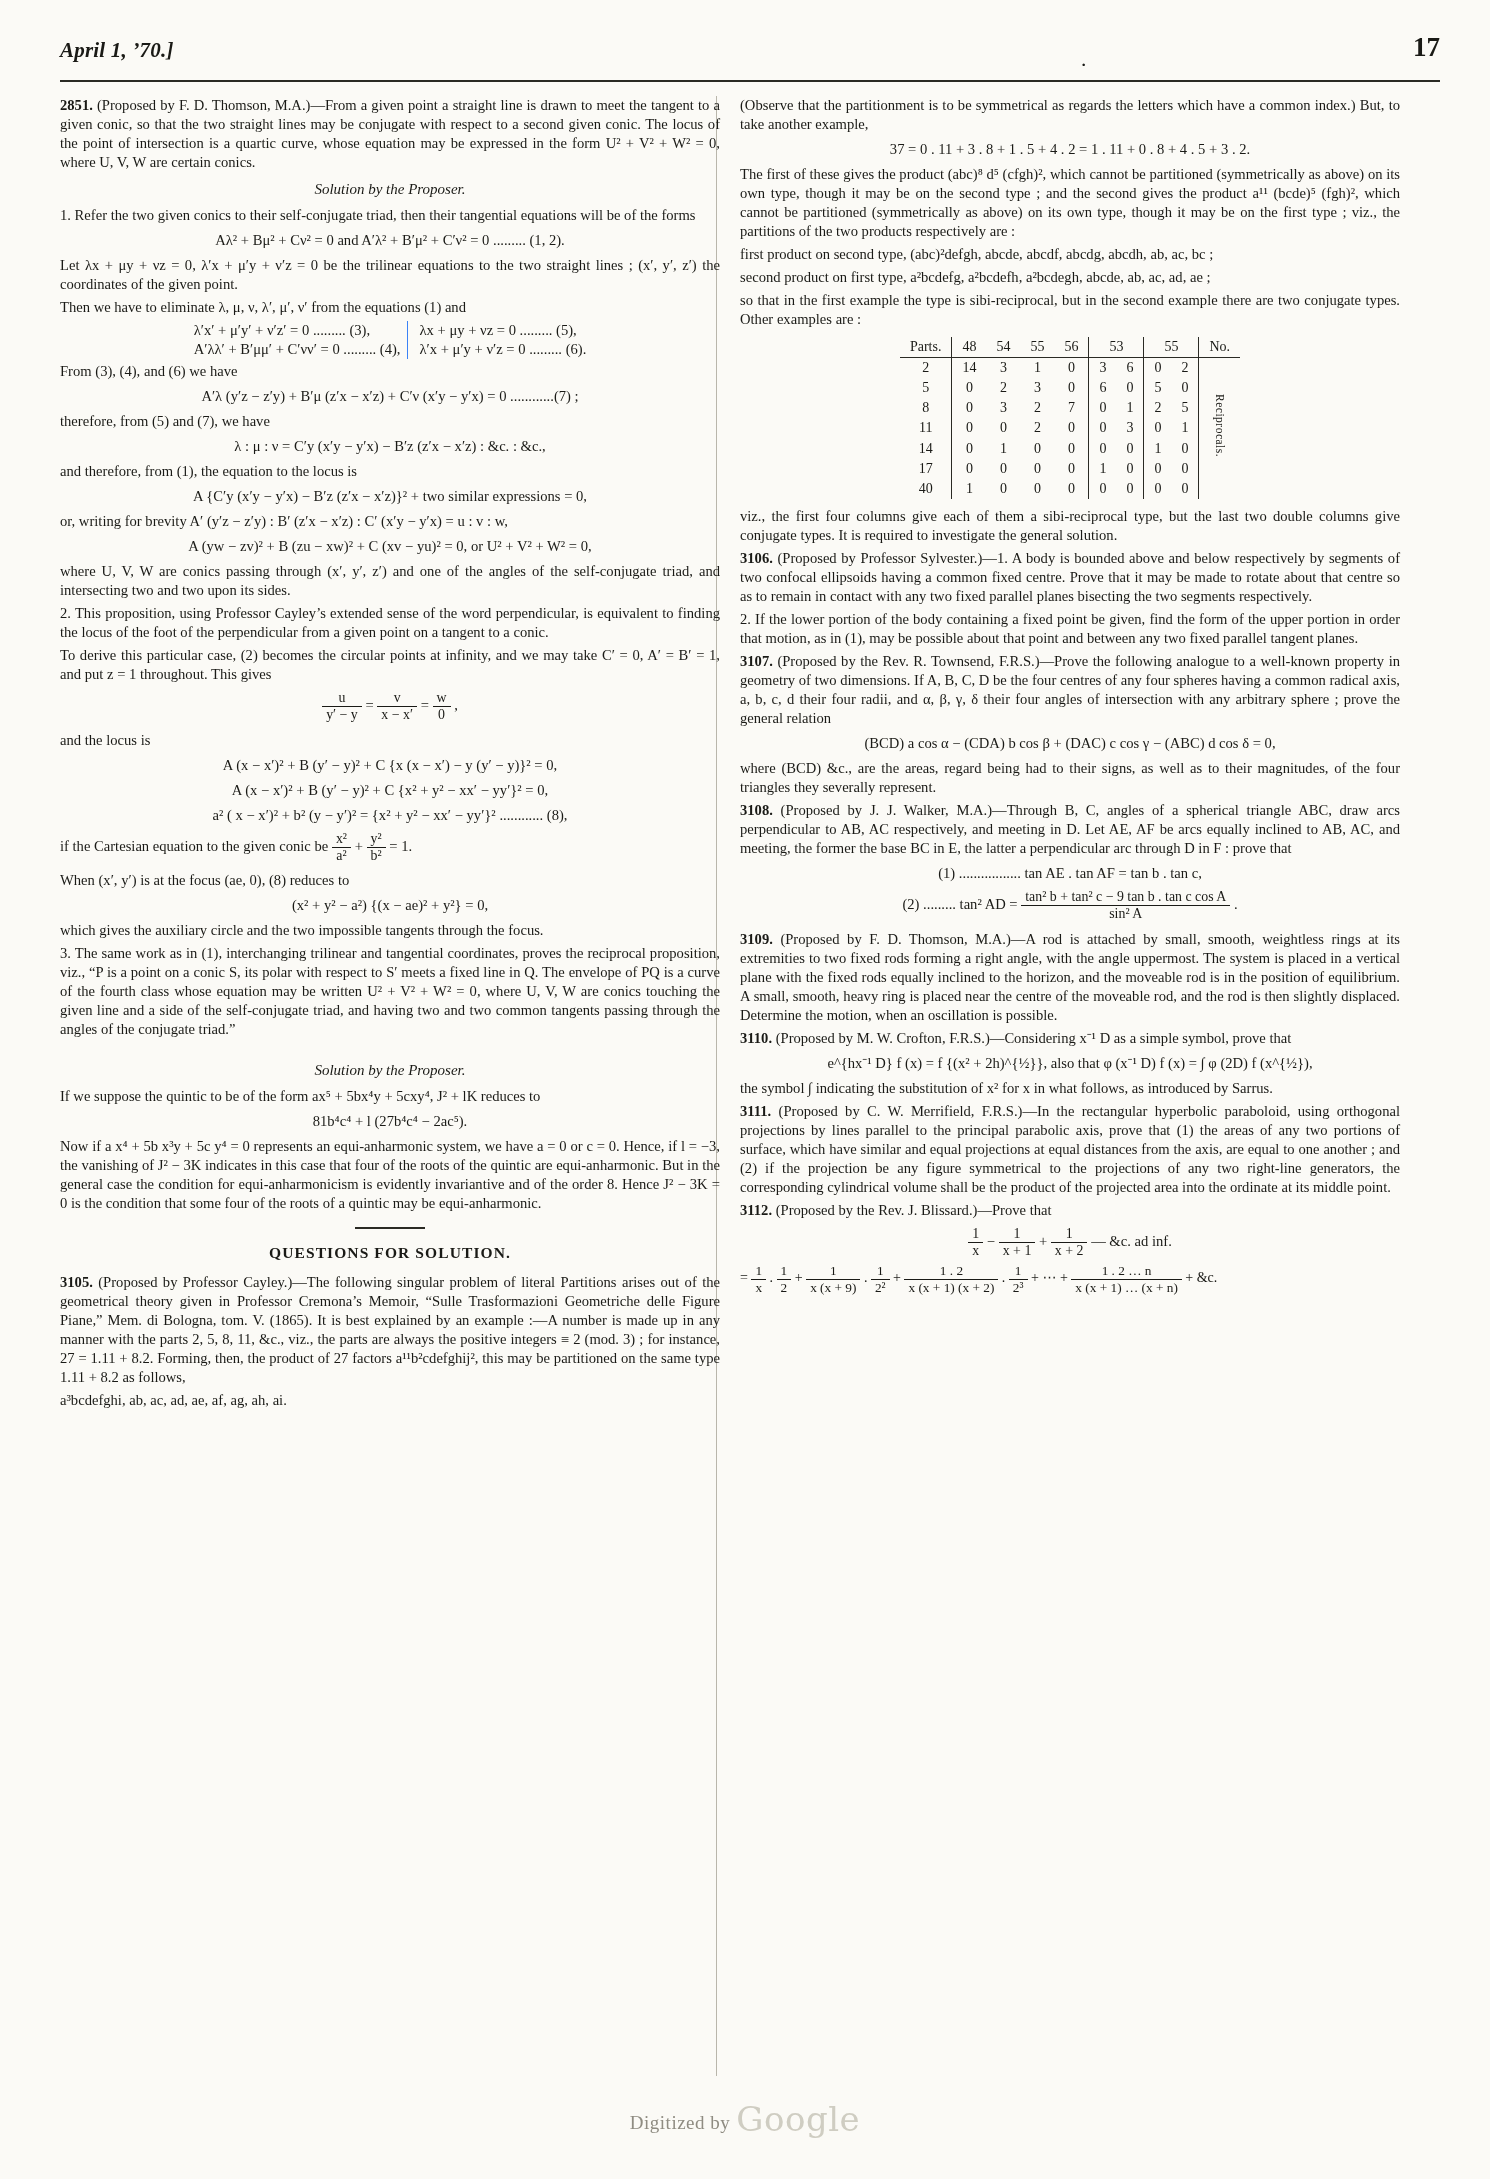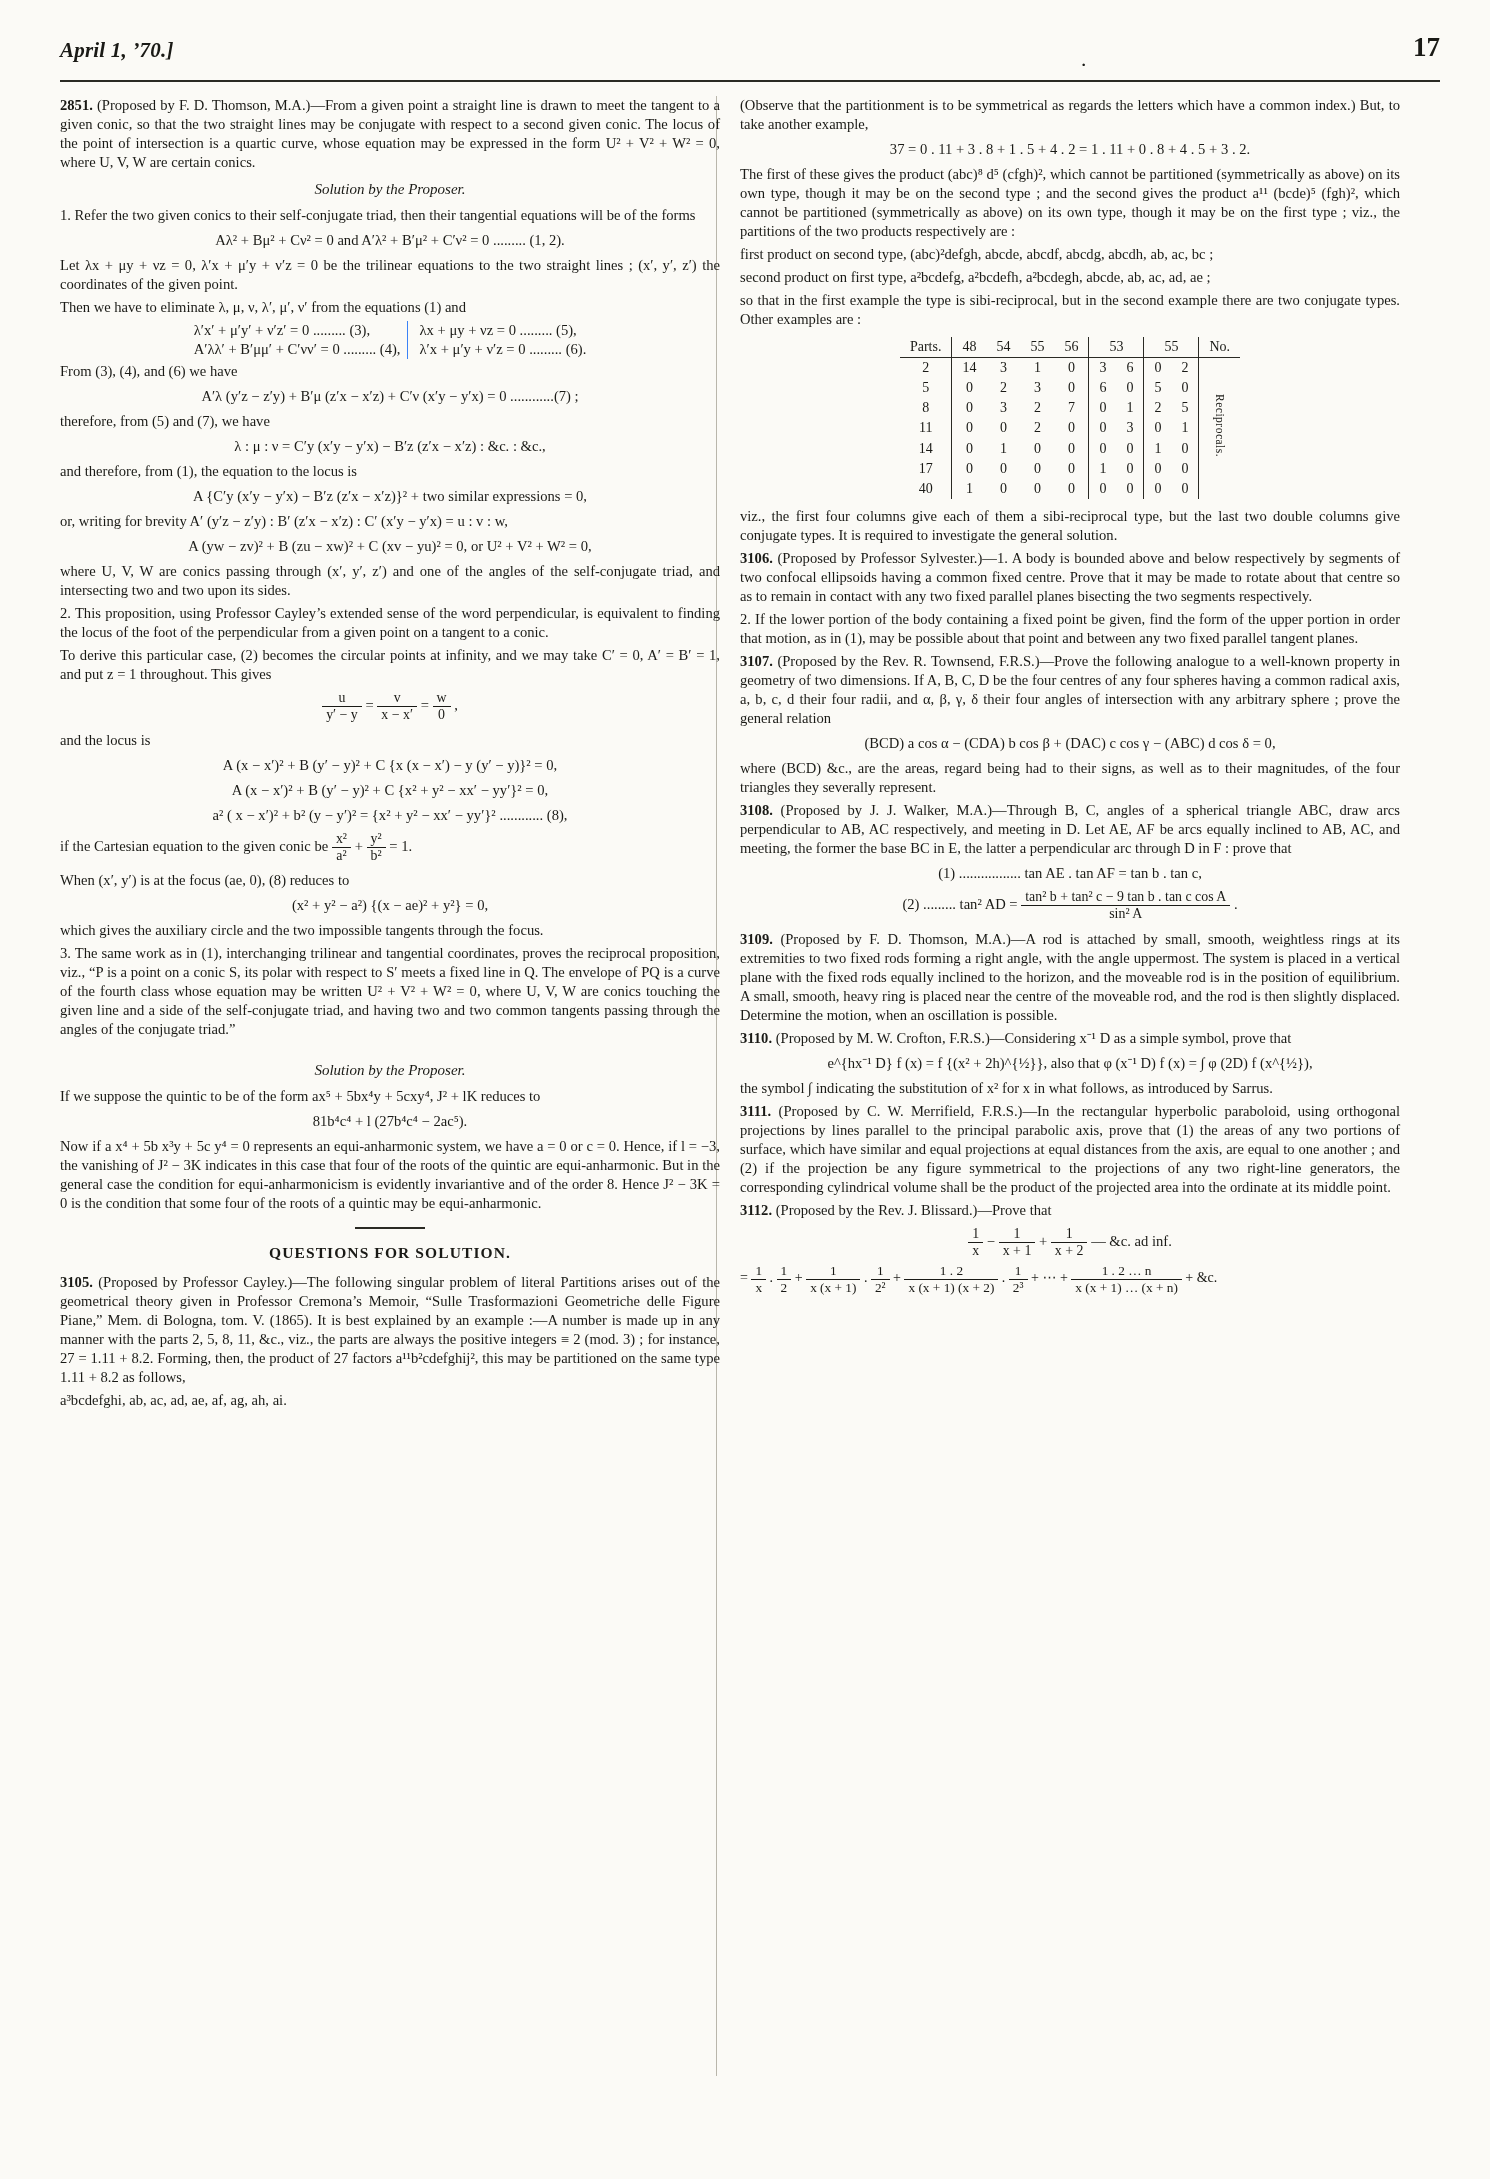--- a/index.html
+++ b/index.html
@@ -368,26 +368,29 @@
       <span class="frac"><span class="n">1</span><span class="d">x + 2</span></span>
       <span>— &amp;c. ad inf.</span>
     </div>
 
     <div style="margin:4px 0 0 0;font-size:14px;">
       <span>= </span>
       <span class="frac"><span class="n">1</span><span class="d">x</span></span>
       <span> . </span>
       <span class="frac"><span class="n">1</span><span class="d">2</span></span>
       <span> + </span>
-      <span class="frac"><span class="n">1</span><span class="d">x (x + 1)</span></span>
+      <span class="frac"><span class="n">1</span><span class="d">x (x + 9)</span></span>
       <span> . </span>
       <span class="frac"><span class="n">1</span><span class="d">2²</span></span>
       <span> + </span>
       <span class="frac"><span class="n">1 . 2</span><span class="d">x (x + 1) (x + 2)</span></span>
       <span> . </span>
       <span class="frac"><span class="n">1</span><span class="d">2³</span></span>
       <span> + ⋯ + </span>
       <span class="frac"><span class="n">1 . 2 … n</span><span class="d">x (x + 1) … (x + n)</span></span>
       <span> + &amp;c.</span>
     </div>
   </div>
 
+  <div class="footer">
+    <span class="small">Digitized by</span><span class="goog">Google</span>
+  </div>
 </div>
 
 </body></html>

